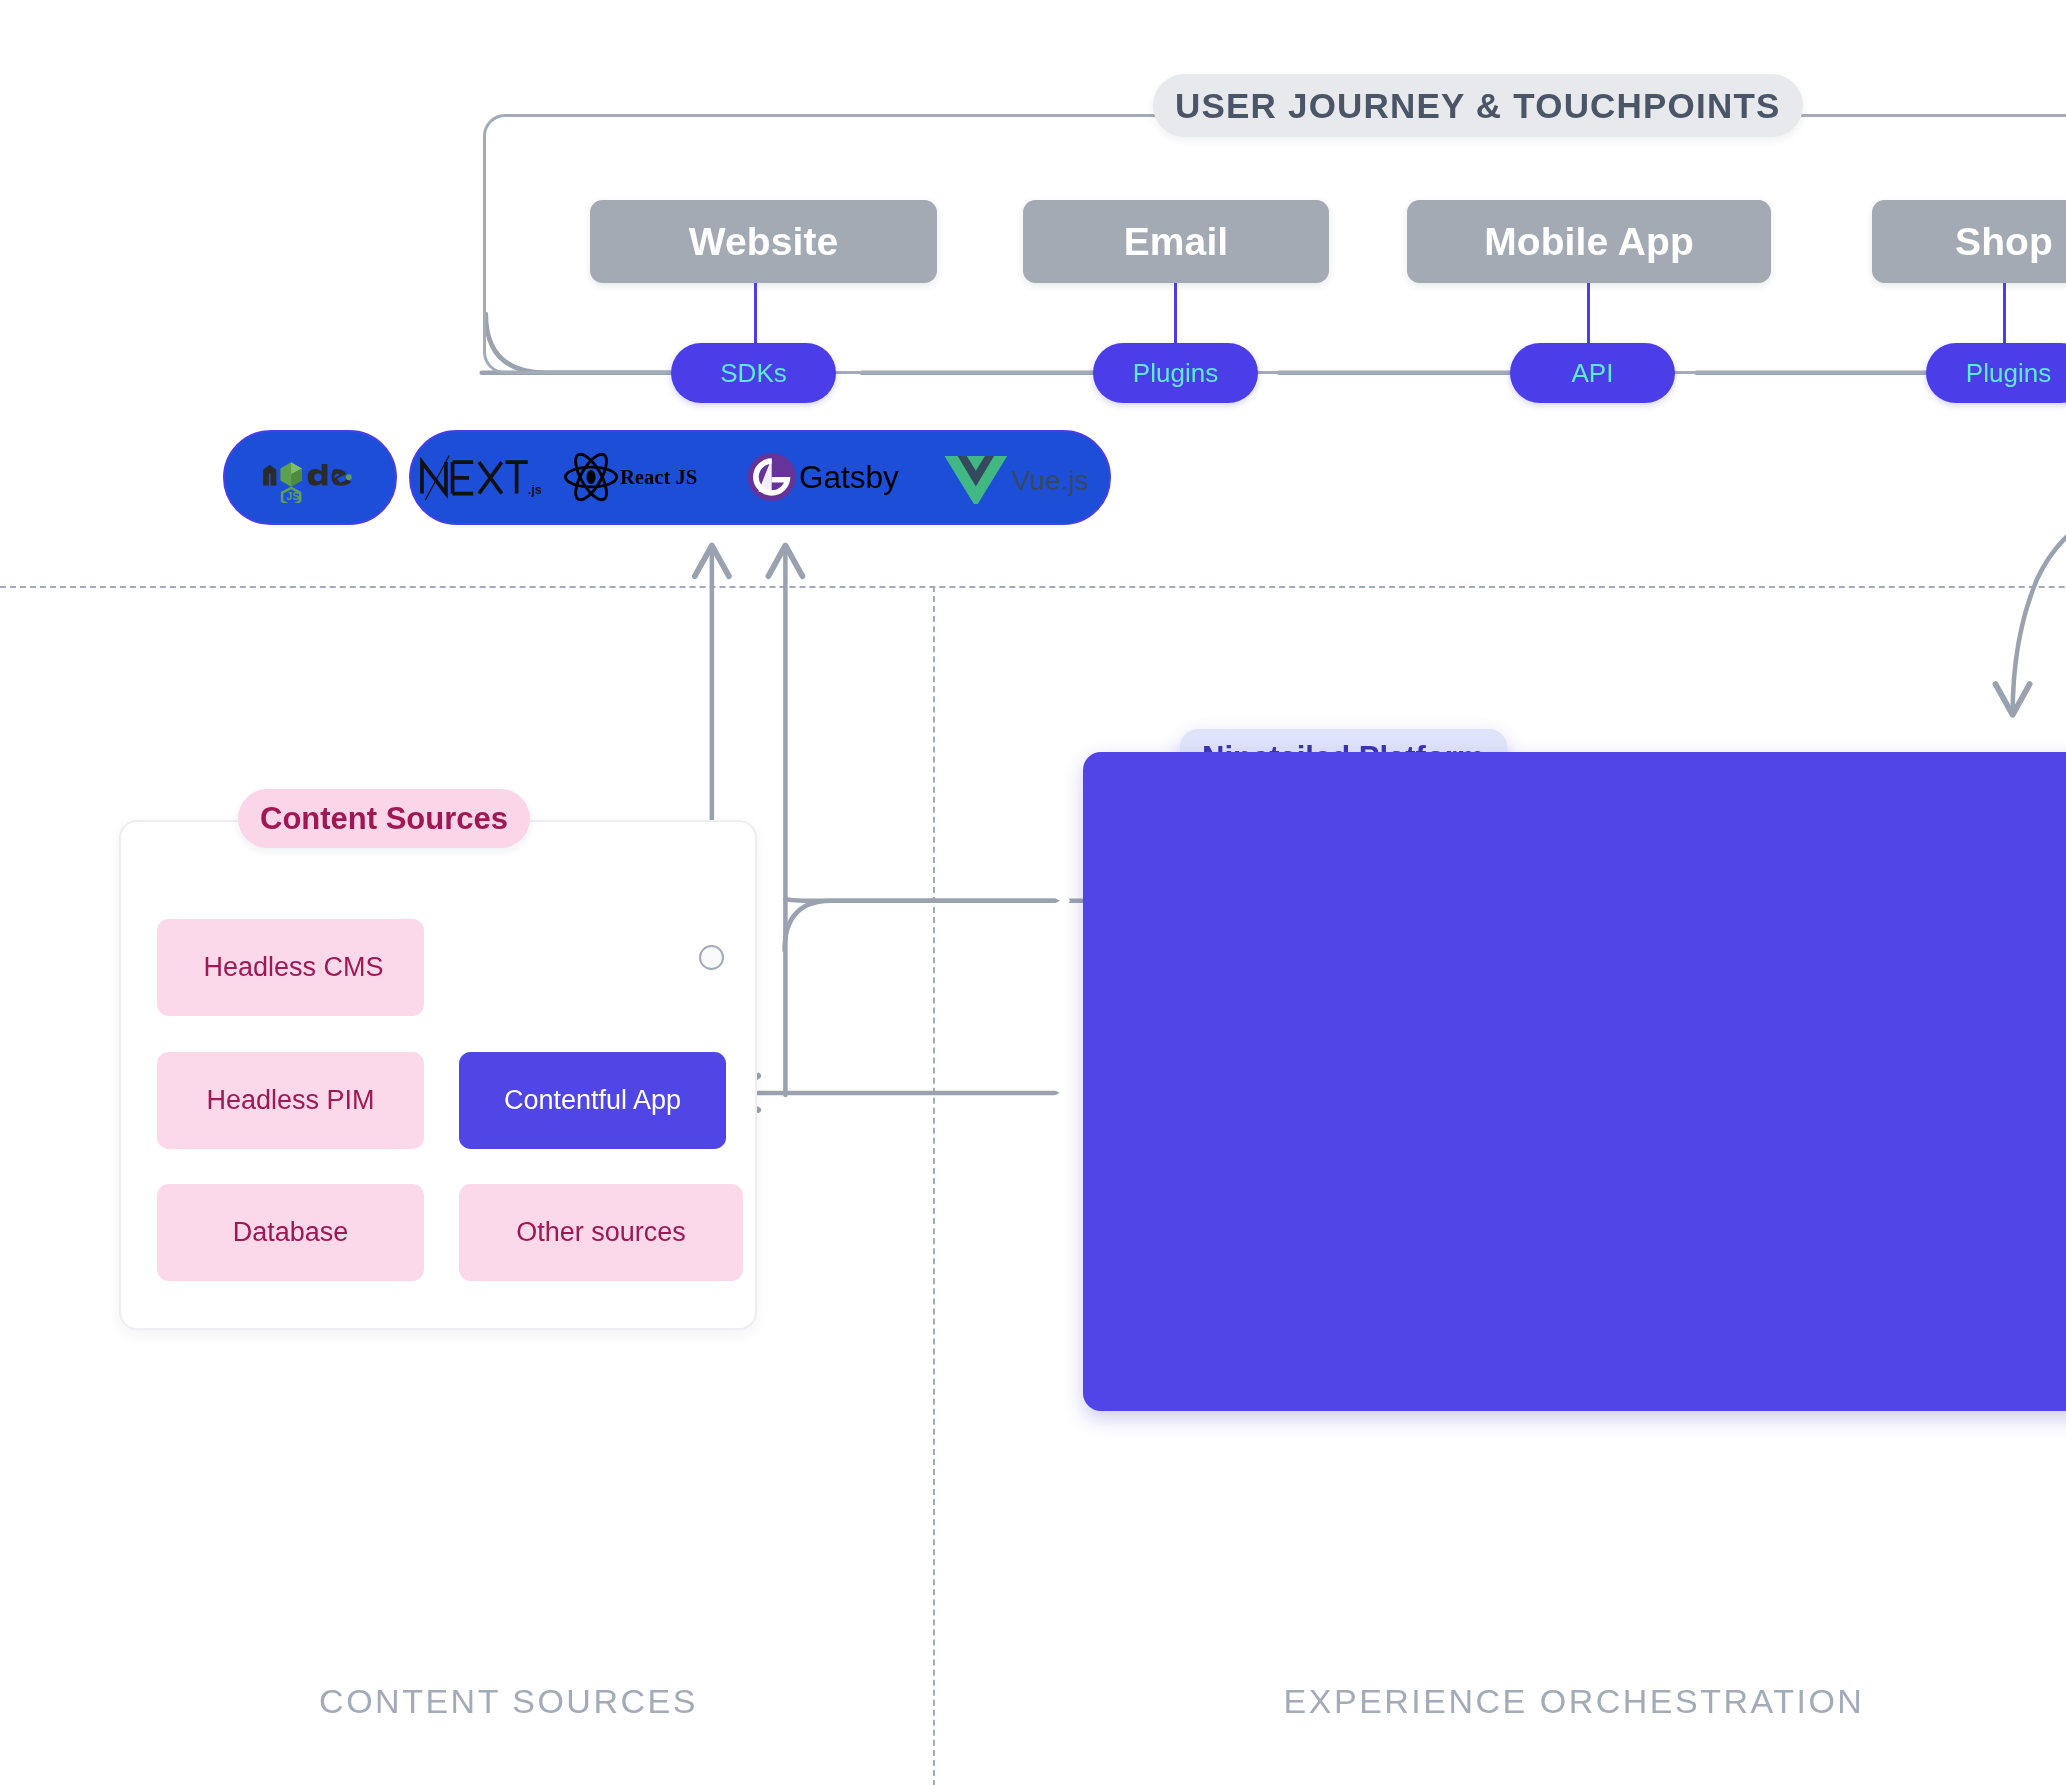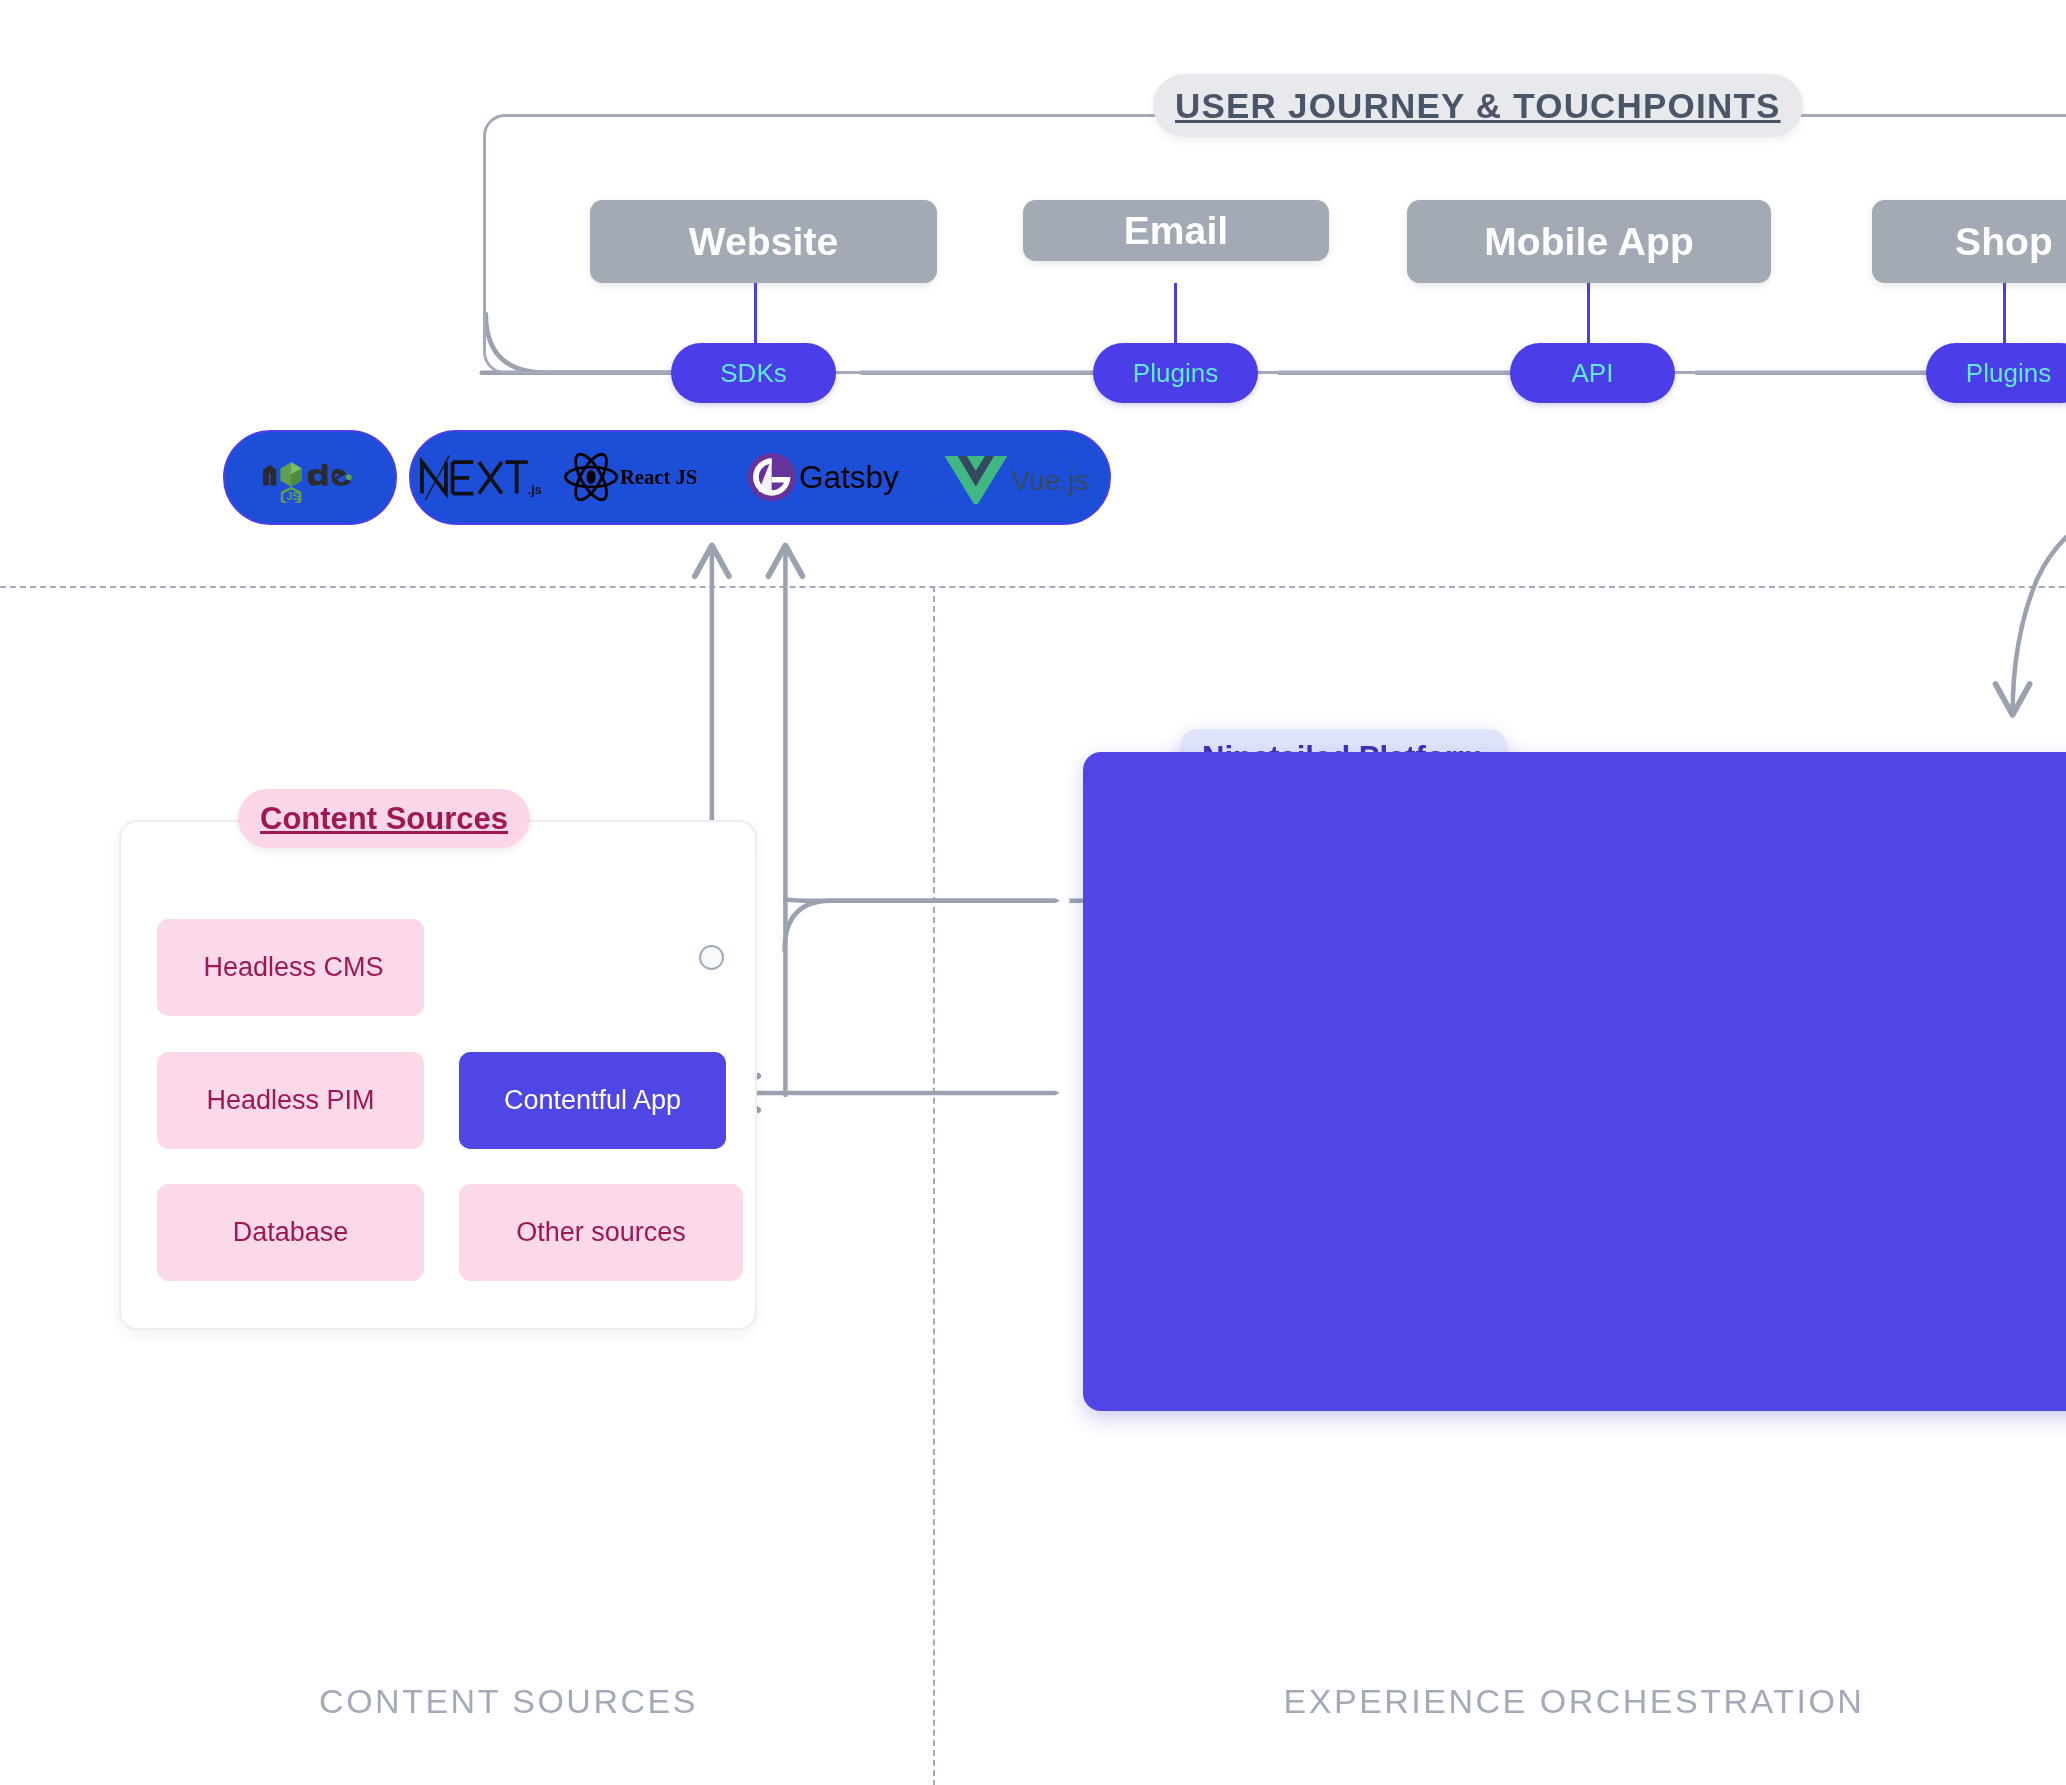--- a/index.html
+++ b/index.html
@@ -63,21 +63,20 @@
   
   .sec-pill {
     position:absolute;
     border-radius:413px;
     display:flex; align-items:center; justify-content:center;
     font-weight:700;
     z-index: 9;
     box-shadow: 0 3.3px 9px rgba(20,30,60,.07);
     padding: 0 22px;
     white-space: nowrap;
-    text-decoration: underline;
   }
   .sec-pill.journey   { background:#E8E9EC; color:#4A5568; font-size:35px; letter-spacing: 1.2px; }
   .sec-pill.content   { background:#FBD5E8; color:#9F1853; font-size:31px; }
   .sec-pill.platform  { background:#E0E4FA; color:#3B33B8; font-size:31px; }
 
   
   .panel {
     position:absolute;
     background:#ffffff;
     border: 2.5px solid #ECEEF2;
@@ -224,21 +223,21 @@
     <g stroke="#9AA2B0" stroke-width="11" fill="none" stroke-linecap="round">
       <path d="M 5075 2265 Q 5220 2265 5240 2410 L 5240 3270 Q 5240 3395 5390 3395 L 5650 3395" marker-end="url(#arrow-gray)"></path>
     </g>
   </svg>
 
   <div class="journey-frame" style="left:483px; top:114px; width:2229px; height:260px;"></div>
 
   <div class="sec-pill journey" style="left:1153px; top:74px; height:63px;">USER JOURNEY &amp; TOUCHPOINTS</div>
 
   <div class="touchpoint" style="left:590px; top:200px; width:347px; height:83px;">Website</div>
-  <div class="touchpoint" style="left:1023px; top:200px; width:306px; height:61px;">Email</div>
+  <div class="touchpoint" style="left:1023px; top:200px; width:306px; height:83px;">Email</div>
   <div class="touchpoint" style="left:1407px; top:200px; width:364px; height:83px;">Mobile App</div>
   <div class="touchpoint" style="left:1872px; top:200px; width:264px; height:83px;">Shop</div>
 
   <div class="stem" style="left:754px; top:283px; height:90px;"></div>
   <div class="stem" style="left:1174px; top:283px; height:90px;"></div>
   <div class="stem" style="left:1587px; top:283px; height:90px;"></div>
   <div class="stem" style="left:2003px; top:283px; height:90px;"></div>
 
   <div class="pill" style="left:671px; top:343px; width:165px; height:60px;">SDKs</div>
   <div class="pill" style="left:1093px; top:343px; width:165px; height:60px;">Plugins</div>

